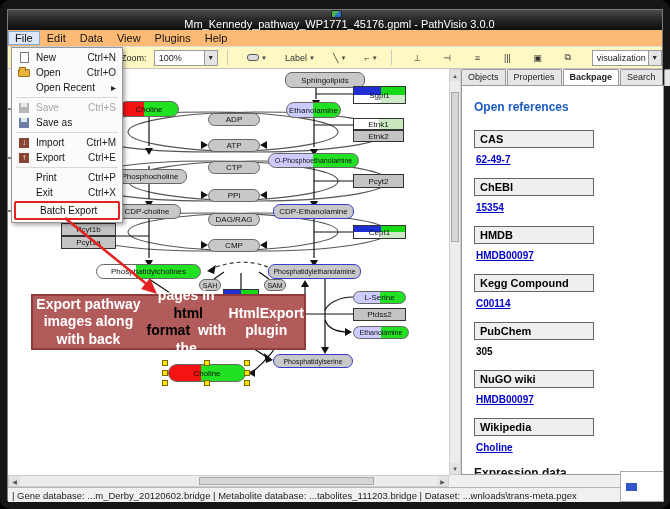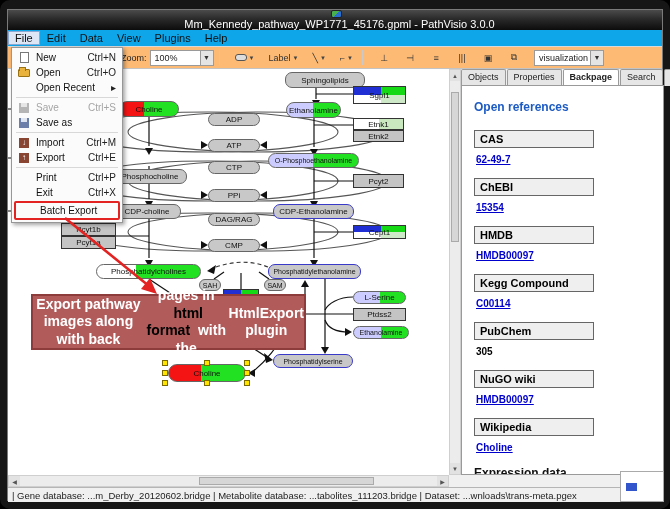--- a/index.html
+++ b/index.html
@@ -9,28 +9,28 @@
   .window{position:absolute;left:7px;top:9px;width:656px;height:492px;background:#f0f0f0;border:1px solid #7a7a7a;}
 
   
   .titlebar{position:absolute;left:0;top:0;width:100%;height:20px;
             background:linear-gradient(#4b4b4b,#2a2a2a 45%,#0c0c0c);color:#fff;
             display:flex;align-items:center;padding-left:9px;font-size:11px;flex-direction:column;}
   .appicon{width:11px;height:11px;border-radius:2px;margin-right:6px;
            background:linear-gradient(135deg,#49b04e 50%,#2a6fd0 50%);border:1px solid #222;}
 
   
-  .menubar{position:absolute;left:0;top:20px;width:100%;height:17px;background:#0ea5e9;
+  .menubar{position:absolute;left:0;top:20px;width:100%;height:17px;background:#fdba74;
            border-bottom:1px solid #d9d9d9;display:flex;align-items:center;font-size:11px;color:#111;}
   .menubar .mi{padding:1px 7px;}
   .menubar .mi.active{background:#dce6f5;border:1px solid #8aa8d2;padding:0 6px;}
 
   
-  .toolbar{position:absolute;left:0;top:37px;width:100%;height:22px;background:#fdba74;
-           border-bottom:1px solid #c3c3c3;display:flex;align-items:center;font-size:10px;color:#222;}
+  .toolbar{position:absolute;left:0;top:37px;width:100%;height:22px;background:#fef9c3;
+           border-bottom:1px solid #c3c3c3;display:flex;align-items:center;font-size:10px;color:#222;justify-content:space-between;}
   .tb-label{margin-left:113px;font-size:9px;}
   .combo{height:16px;background:#fff;border:1px solid #9a9a9a;display:flex;align-items:center;
          font-size:9px;padding-left:4px;position:relative;}
   .combo .arr{margin-left:auto;width:13px;height:100%;background:#e4e4e4;border-left:1px solid #9a9a9a;
               display:flex;align-items:center;justify-content:center;font-size:7px;color:#333;}
   .tbtn{height:17px;min-width:20px;border:1px solid transparent;display:flex;align-items:center;
         justify-content:center;font-size:9px;color:#333;padding:0 3px;margin-left:6px;}
   .tsep{width:1px;height:15px;background:#c9c9c9;margin:0 5px;}
   .dd{font-size:6px;margin-left:2px;color:#444;}
 

